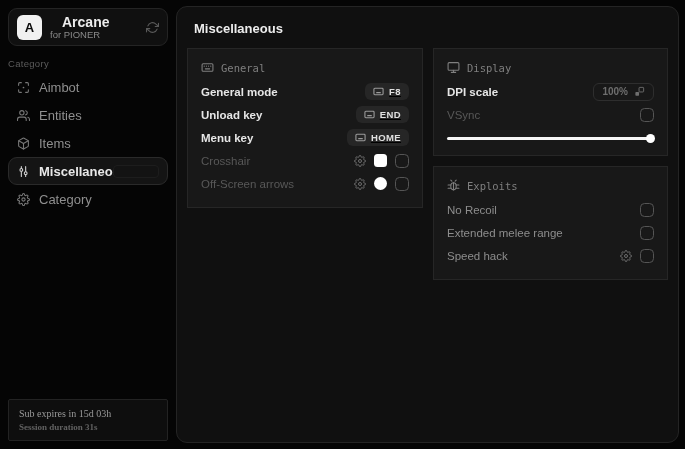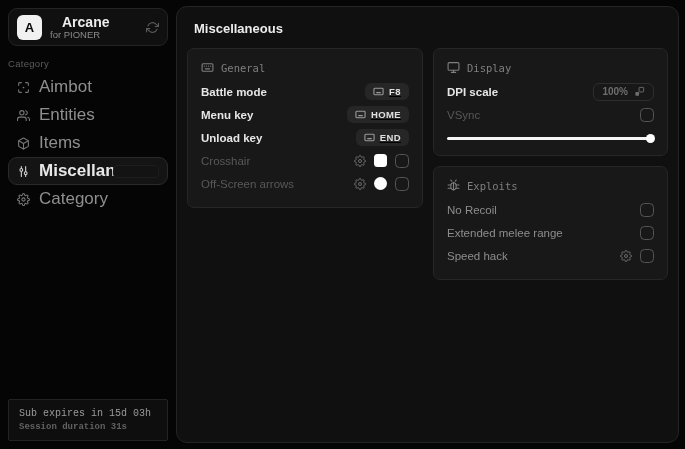--- a/index.html
+++ b/index.html
@@ -15,44 +15,44 @@
     font-weight:bold; font-size:13px; display:flex; align-items:center; justify-content:center; }
   .user-meta { flex:1; line-height:1.15; }
   .user-name { font-size:14px; font-weight:bold; color:#ededed;margin-left:12px; }
   .user-sub { font-size:9.5px; color:#8a8a8a; }
   .sync { color:#5a5a5a; display:flex; }
 
   .category { font-size:9.5px; color:#5c5c5c; margin:12px 0 4px 0; letter-spacing:.3px; }
 
   .nav { display:flex; flex-direction:column; }
   .nav-item { display:flex; align-items:center; gap:9px; height:28px; padding:0 8px;
-    border-radius:9px; color:#8f8f8f; font-size:17px; border:1px solid transparent;
+    border-radius:9px; color:#8f8f8f; font-size:13px; border:1px solid transparent;
     cursor:default; position:relative; }
   .nav-item .nicon { display:flex; color:#787878; }
   .nav-item.active { background:#141414; border-color:#2a2a2a; color:#e8e8e8; font-weight:bold; }
   .nav-item.active .nicon { color:#d6d6d6; }
   .hint-pill { position:absolute; right:8px; width:46px; height:13px; border-radius:4px;
     background:#131313; border:1px solid #1d1d1d; }
 
   .status-card { position:absolute; left:8px; bottom:8px; width:160px; background:#0e0e0e;
     border:1px solid #232323; border-radius:2px; padding:8px 10px;
-    font-family:Liberation Mono, monospace; }
+    font-family:Liberation Serif, serif; }
   .status-1 { font-size:10px; color:#9a9a9a; }
   .status-2 { font-size:9px; color:#616161; margin-top:3px; font-weight:bold; }
 
   
   .main { position:absolute; left:176px; top:6px; width:503px; height:437px;
     background:#101010; border:1px solid #242424; border-radius:11px; padding:12px 10px; }
   .main-title { font-size:13px; font-weight:bold; color:#ededed; margin:2px 0 12px 7px; }
 
   .cols { display:flex; gap:10px; align-items:flex-start; }
   .col { display:flex; flex-direction:column; gap:10px; }
   .col-left { width:238px; } .col-right { width:237px; }
 
-  .card { background:#181818; border:1px solid #262626; border-radius:7px;
+  .card { background:#181818; border:1px solid #262626; border-radius:0;
     padding:10px 13px 12px 13px; width:100%; }
   .card-header { display:flex; align-items:center; gap:7px; color:#7f7f7f;
     font-family:"DejaVu Sans Mono", monospace; font-size:10.5px; margin:2px 0 6px 0; }
   .card-header .hicon { display:flex; color:#7f7f7f; }
 
   .row { display:flex; align-items:center; justify-content:space-between; height:23px; }
   .lbl { font-size:11.5px; color:#e6e6e6; font-weight:bold; }
   .lbl.dim { color:#585858; font-weight:normal; }
   .lbl.mid { color:#8d8d8d; font-weight:normal; }
 
@@ -183,53 +183,53 @@
                   <line x1="10" y1="9.5" x2="10.01" y2="9.5"></line>
                   <line x1="14" y1="9.5" x2="14.01" y2="9.5"></line>
                   <line x1="18" y1="9.5" x2="18.01" y2="9.5"></line>
                   <line x1="8" y1="14.5" x2="16" y2="14.5"></line>
                 </svg>
             </span>
             <span>General</span>
           </div>
 
           <div class="row">
-            <span class="lbl">Battle mode</span>
+            <span class="lbl">General mode</span>
             <span class="keypill">
               <span class="kicon">
                   <svg width="11" height="11" viewBox="0 0 24 24" fill="none" stroke="currentColor" stroke-width="2.4" stroke-linecap="round">
                     <rect x="2" y="5" width="20" height="14" rx="2"></rect>
                     <line x1="8" y1="14.5" x2="16" y2="14.5"></line>
                   </svg>
                 </span>
               <span class="ktext">F8</span>
+            </span>
+          </div>
+          <div class="row">
+            <span class="lbl">Unload key</span>
+            <span class="keypill">
+              <span class="kicon">
+                  <svg width="11" height="11" viewBox="0 0 24 24" fill="none" stroke="currentColor" stroke-width="2.4" stroke-linecap="round">
+                    <rect x="2" y="5" width="20" height="14" rx="2"></rect>
+                    <line x1="8" y1="14.5" x2="16" y2="14.5"></line>
+                  </svg>
+                </span>
+              <span class="ktext">END</span>
             </span>
           </div>
           <div class="row">
             <span class="lbl">Menu key</span>
             <span class="keypill">
               <span class="kicon">
                   <svg width="11" height="11" viewBox="0 0 24 24" fill="none" stroke="currentColor" stroke-width="2.4" stroke-linecap="round">
                     <rect x="2" y="5" width="20" height="14" rx="2"></rect>
                     <line x1="8" y1="14.5" x2="16" y2="14.5"></line>
                   </svg>
                 </span>
               <span class="ktext">HOME</span>
-            </span>
-          </div>
-          <div class="row">
-            <span class="lbl">Unload key</span>
-            <span class="keypill">
-              <span class="kicon">
-                  <svg width="11" height="11" viewBox="0 0 24 24" fill="none" stroke="currentColor" stroke-width="2.4" stroke-linecap="round">
-                    <rect x="2" y="5" width="20" height="14" rx="2"></rect>
-                    <line x1="8" y1="14.5" x2="16" y2="14.5"></line>
-                  </svg>
-                </span>
-              <span class="ktext">END</span>
             </span>
           </div>
 
           <div class="row">
             <span class="lbl dim">Crosshair</span>
             <span class="ctrl-group">
               <span class="gear">
                   <svg width="12" height="12" viewBox="0 0 24 24" fill="none" stroke="currentColor" stroke-width="2">
                     <circle cx="12" cy="12" r="3"></circle>
                     <path d="M19.4 15a1.65 1.65 0 0 0 .33 1.82l.06.06a2 2 0 0 1 0 2.83 2 2 0 0 1-2.83 0l-.06-.06a1.65 1.65 0 0 0-1.82-.33 1.65 1.65 0 0 0-1 1.51V21a2 2 0 0 1-2 2 2 2 0 0 1-2-2v-.09A1.65 1.65 0 0 0 9 19.4a1.65 1.65 0 0 0-1.82.33l-.06.06a2 2 0 0 1-2.83 0 2 2 0 0 1 0-2.83l.06-.06a1.65 1.65 0 0 0 .33-1.82 1.65 1.65 0 0 0-1.51-1H3a2 2 0 0 1-2-2 2 2 0 0 1 2-2h.09A1.65 1.65 0 0 0 4.6 9a1.65 1.65 0 0 0-.33-1.82l-.06-.06a2 2 0 0 1 0-2.83 2 2 0 0 1 2.83 0l.06.06a1.65 1.65 0 0 0 1.82.33H9a1.65 1.65 0 0 0 1-1.51V3a2 2 0 0 1 2-2 2 2 0 0 1 2 2v.09a1.65 1.65 0 0 0 1 1.51 1.65 1.65 0 0 0 1.82-.33l.06-.06a2 2 0 0 1 2.83 0 2 2 0 0 1 0 2.83l-.06.06a1.65 1.65 0 0 0-.33 1.82V9a1.65 1.65 0 0 0 1.51 1H21a2 2 0 0 1 2 2 2 2 0 0 1-2 2h-.09a1.65 1.65 0 0 0-1.51 1z"></path>

